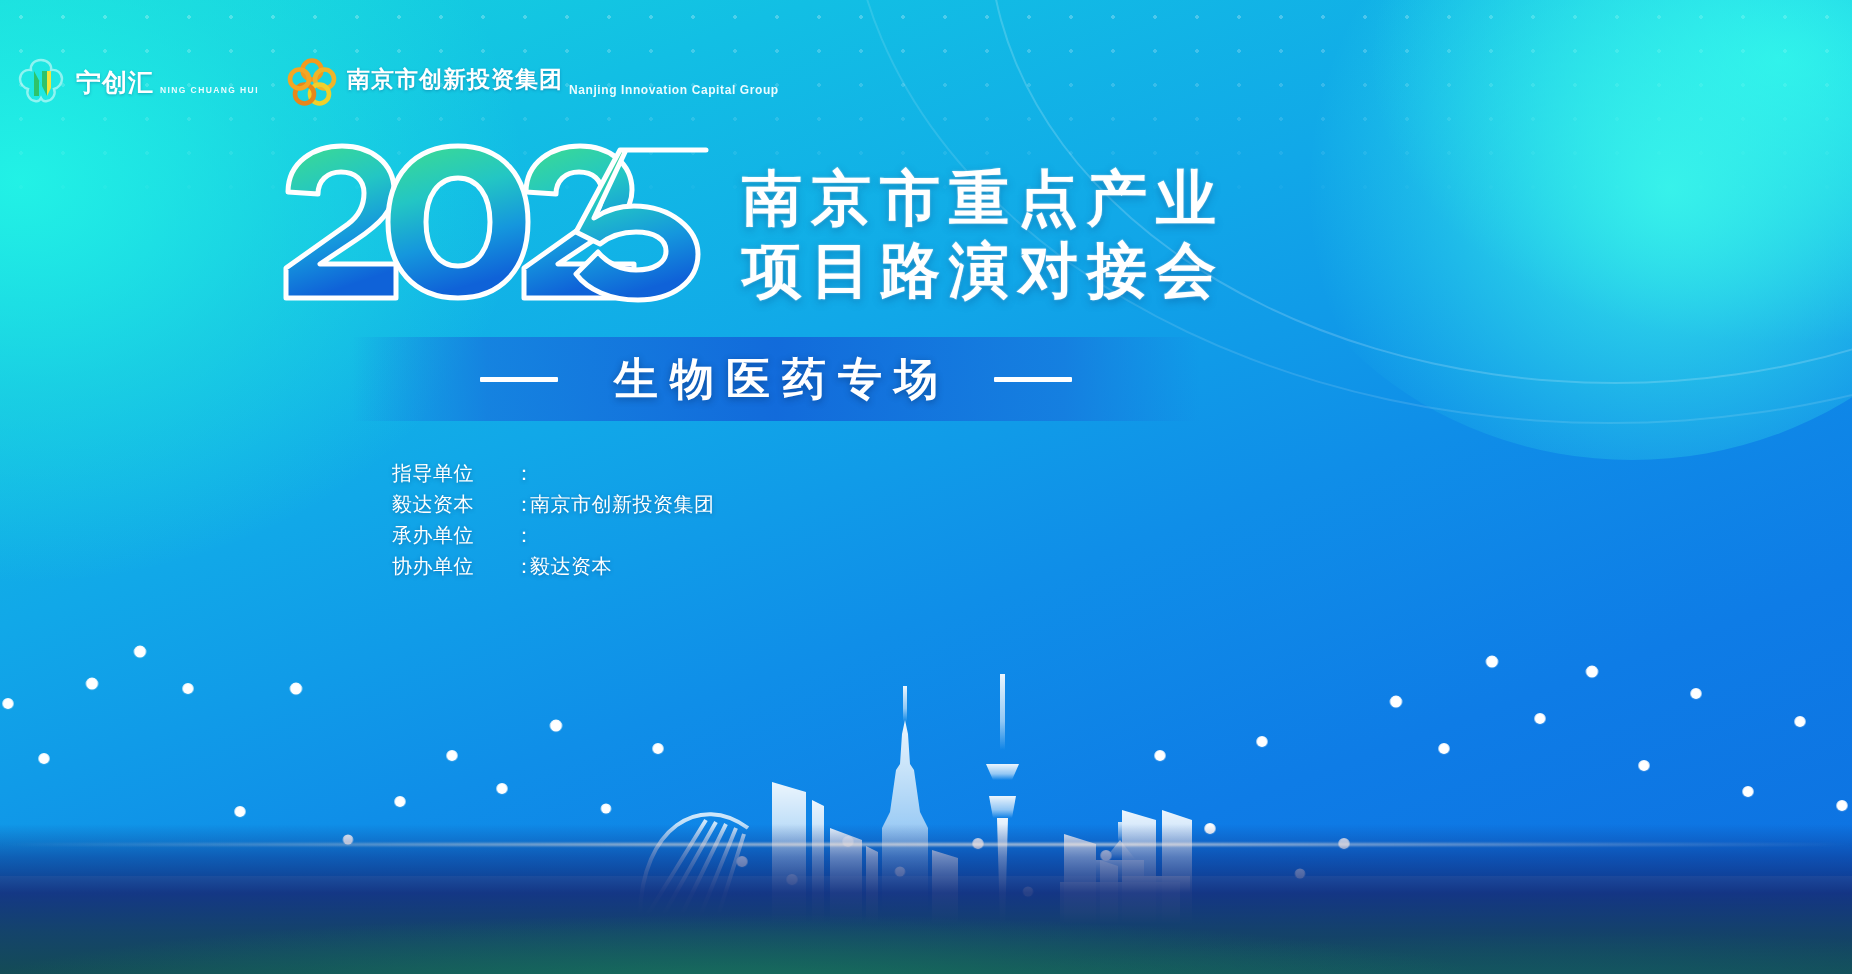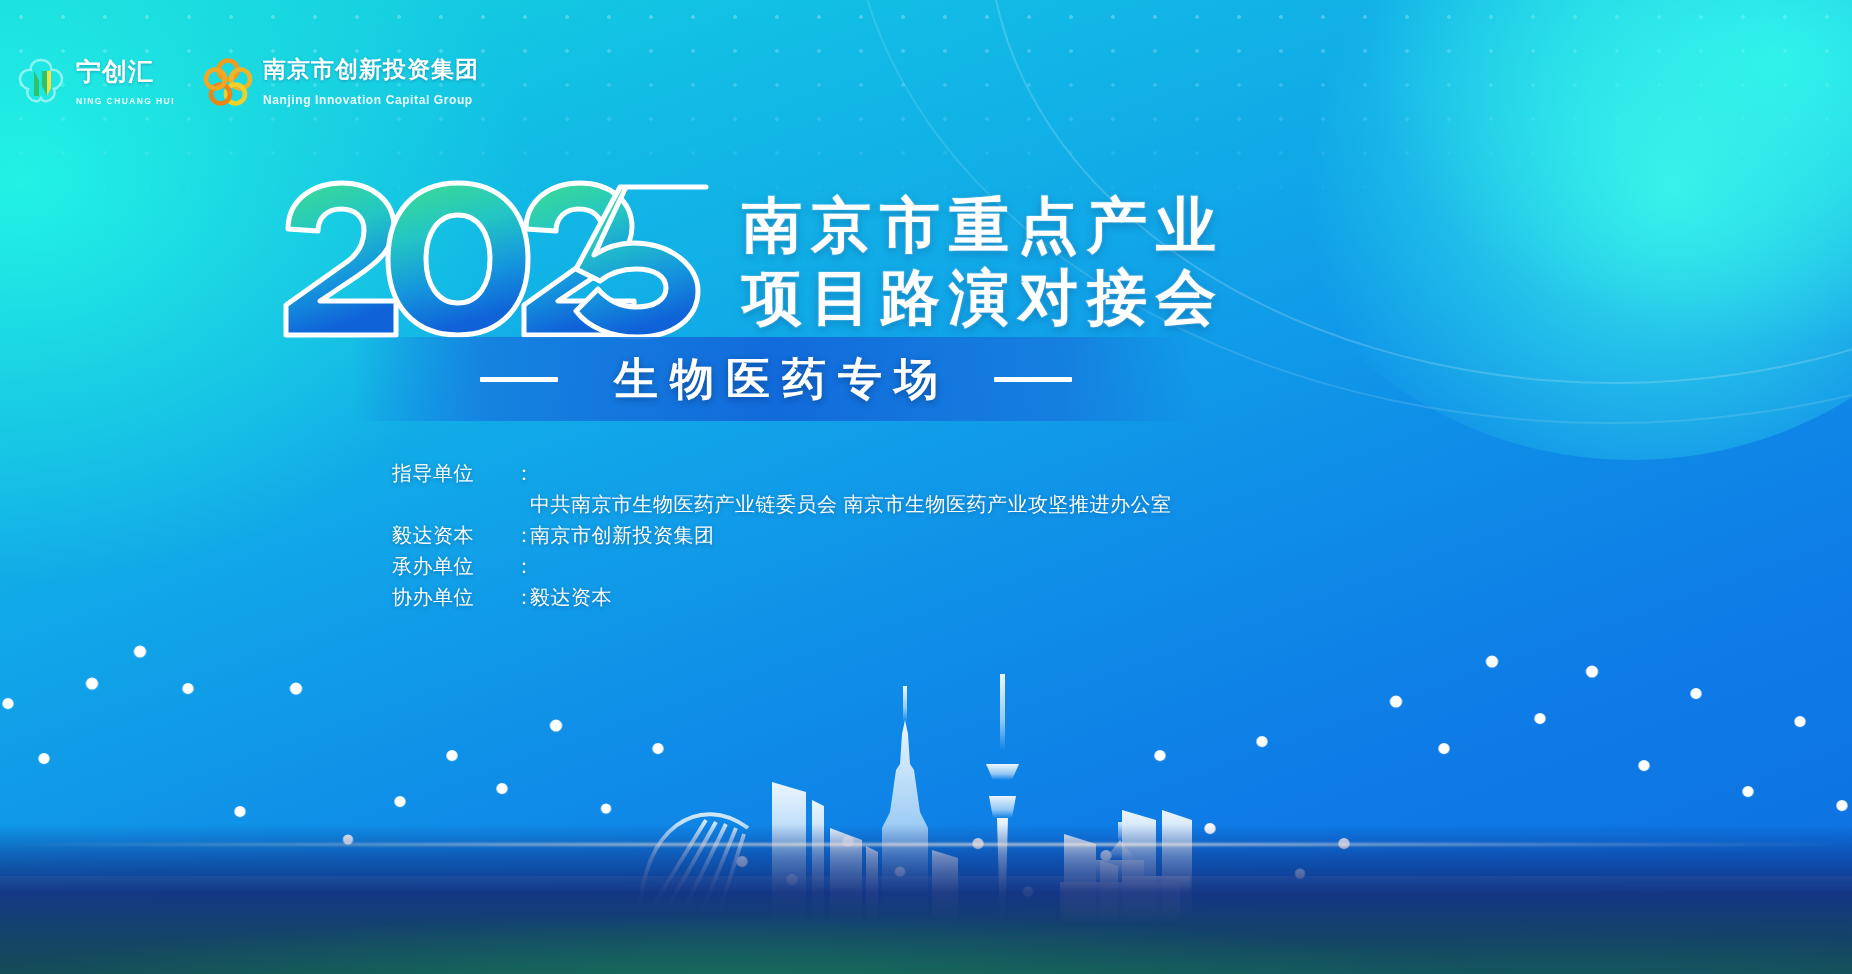--- a/index.html
+++ b/index.html
@@ -25,29 +25,29 @@
   .arc1{width:1250px;height:900px;right:-390px;top:-520px;}
   .arc2{width:1520px;height:1080px;right:-520px;top:-660px;border-color:rgba(255,255,255,.12);}
   .glowtr{position:absolute;right:-160px;top:-220px;width:760px;height:680px;border-radius:50%;
           background:radial-gradient(circle at 55% 60%, rgba(60,250,235,.85), rgba(60,250,235,0) 62%);
           pointer-events:none;}
 
   
   .logos{position:absolute;left:14px;top:55px;display:flex;align-items:center;gap:26px;}
   .logo{display:flex;align-items:center;gap:8px;}
   .logo-mark{width:54px;height:54px;position:relative;flex:0 0 auto;}
-  .logo-txt{display:flex;flex-direction:column;line-height:1;gap:6px;}
+  .logo-txt{display:flex;line-height:1;gap:6px;}
   .logo-cn{font-size:25px;font-weight:700;color:#fff;letter-spacing:1px;
            text-shadow:0 1px 3px rgba(0,60,110,.35);}
-  .logo-en{font-size:8.5px;font-weight:700;color:#eafcff;letter-spacing:1.4px;margin-top:7px;}
+  .logo-en{font-size:8.5px;font-weight:700;color:#eafcff;letter-spacing:1.4px;margin-top:16px;}
   .logo2 .logo-cn{font-size:23px;}
   .logo2 .logo-en{font-size:12px;letter-spacing:.6px;}
 
   
-  .title-row{position:absolute;left:276px;top:140px;display:flex;align-items:center;gap:26px;margin-top:37px;}
+  .title-row{position:absolute;left:276px;top:140px;display:flex;align-items:flex-end;gap:26px;}
   .year{font-size:0;line-height:0;}
   .year svg{display:block;}
   .maintitle{display:flex;flex-direction:column;gap:4px;padding-top:4px;}
   .maintitle span{font-size:60px;font-weight:800;color:#ffffff;letter-spacing:9px;
                   line-height:1.13;white-space:nowrap;
                   text-shadow:0 3px 8px rgba(0,60,120,.35), 0 0 2px rgba(255,255,255,.6);}
 
   
   .band{position:absolute;left:352px;top:337px;width:848px;height:84px;
         background:linear-gradient(90deg, rgba(24,140,225,0) 0%, rgba(22,120,222,.80) 16%,
@@ -172,25 +172,20 @@
   <div class="sub-row">
     <div class="dash"></div>
     <div class="subtitle">生物医药专场</div>
     <div class="dash"></div>
   </div>
 
   <div class="orgs">
     <div class="orow">
       <div class="olabel">指导单位</div>
       <div class="ocolon">：</div>
-    </div>
-    <div class="orow cont">
-      <div class="olabel"></div>
-      <div class="ocolon"></div>
-      <div class="ovalue">中共南京市生物医药产业链委员会 南京市生物医药产业攻坚推进办公室</div>
     </div>
     <div class="orow">
       <div class="olabel">毅达资本</div>
       <div class="ocolon">：</div>
       <div class="ovalue">南京市创新投资集团</div>
     </div>
     <div class="orow">
       <div class="olabel">承办单位</div>
       <div class="ocolon">：</div>
     </div>

